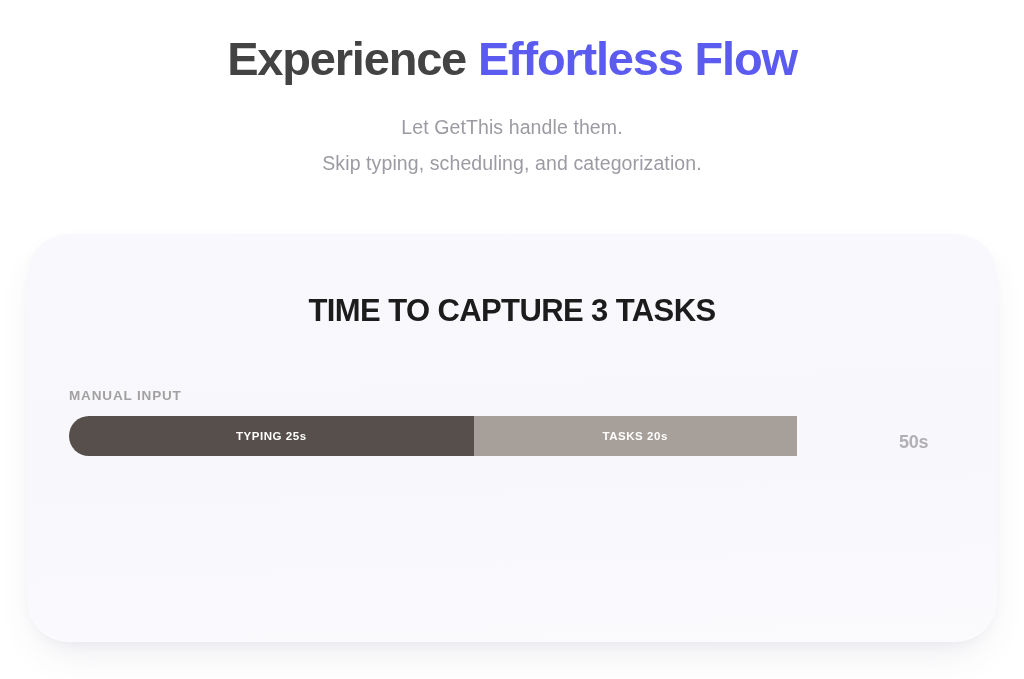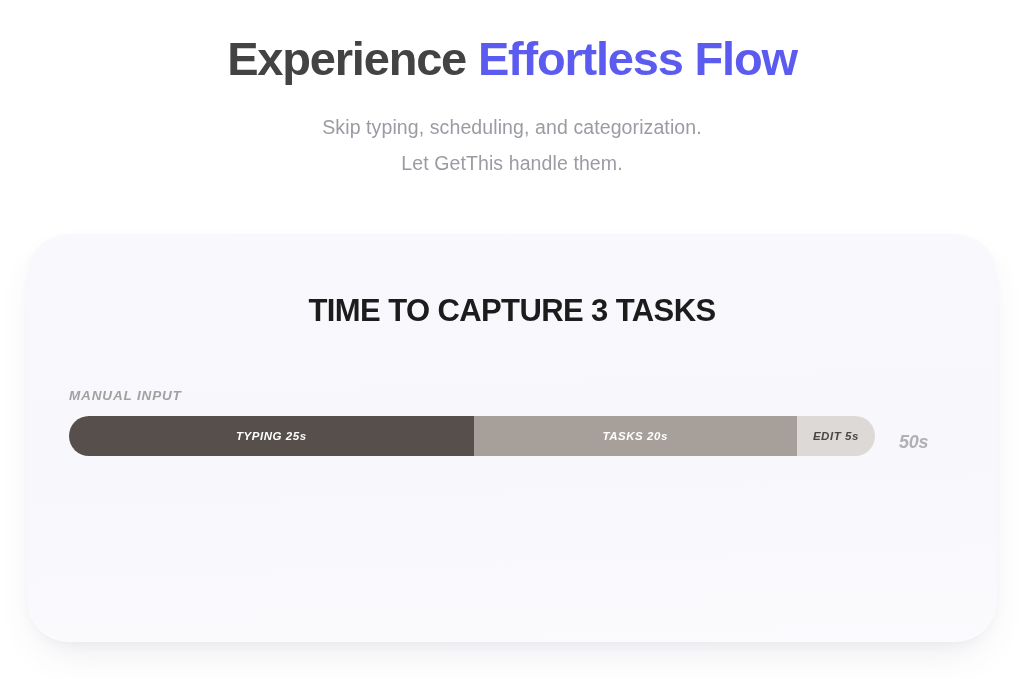--- a/index.html
+++ b/index.html
@@ -89,29 +89,27 @@
 
   .row-manual { top: 154px; }
   .row-voice  { top: 273px; }
 
   .row-label {
     font-size: 13.5px;
     font-weight: 700;
     letter-spacing: 0.85px;
     text-transform: uppercase;
     margin-bottom: 13px;
-    font-style: italic;
   }
   .row-label.manual { color: #a3a0a0; }
   .row-label.voice  { color: #5B5BF0; }
 
   .bar-line {
     display: flex;
     align-items: center;
-    font-style: italic;
   }
 
   .bar {
     display: flex;
     height: 40px;
     border-radius: 20px;
     overflow: hidden;
   }
 
   .bar-manual { width: 806px; }
@@ -195,37 +193,36 @@
 </style>
 </head>
 <body>
 
 <div class="page">
 
   <div class="hero">
     <h1 class="hero-title"><span>Experience </span><span class="accent">Effortless Flow</span></h1>
 
     <p class="hero-sub">
+      <span class="hero-sub-line">Let GetThis handle them.</span>
       <span class="hero-sub-line">Skip typing, scheduling, and categorization.</span>
-      <span class="hero-sub-line">Let GetThis handle them.</span>
     </p>
   </div>
 
   <div class="card">
 
     <div class="card-title">TIME TO CAPTURE 3 TASKS</div>
 
     <div class="row row-manual">
       <div class="row-label manual">MANUAL INPUT</div>
 
       <div class="bar-line">
         <div class="bar bar-manual">
           <div class="seg seg-typing">TYPING 25s</div>
           <div class="seg seg-triage">TASKS 20s</div>
-          <div class="seg seg-edit">EDIT 5s</div>
         </div>
         <div class="total total-manual">50s</div>
       </div>
     </div>
 
 
   </div>
 </div>
 
 </body></html>

